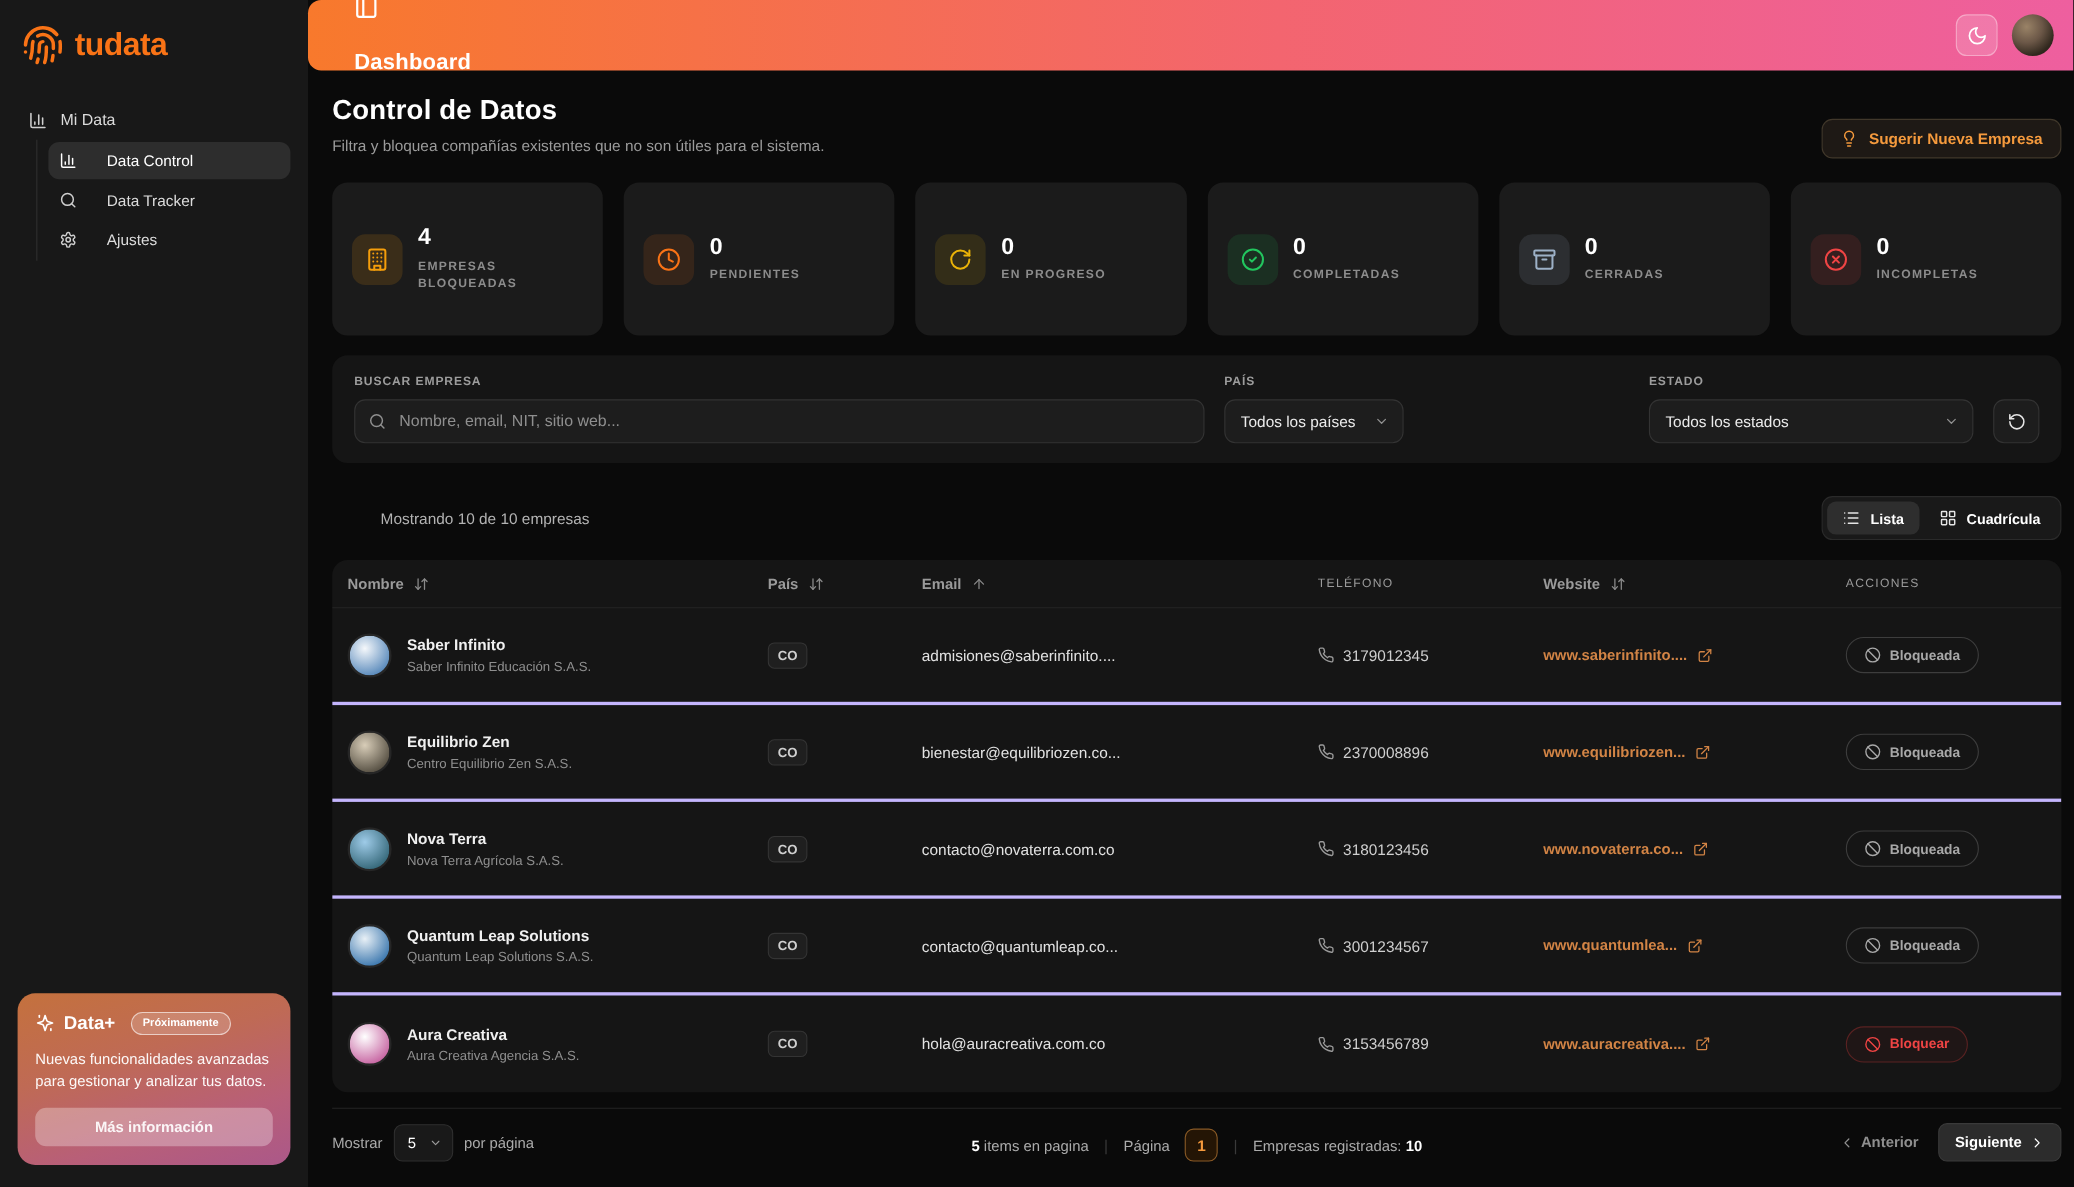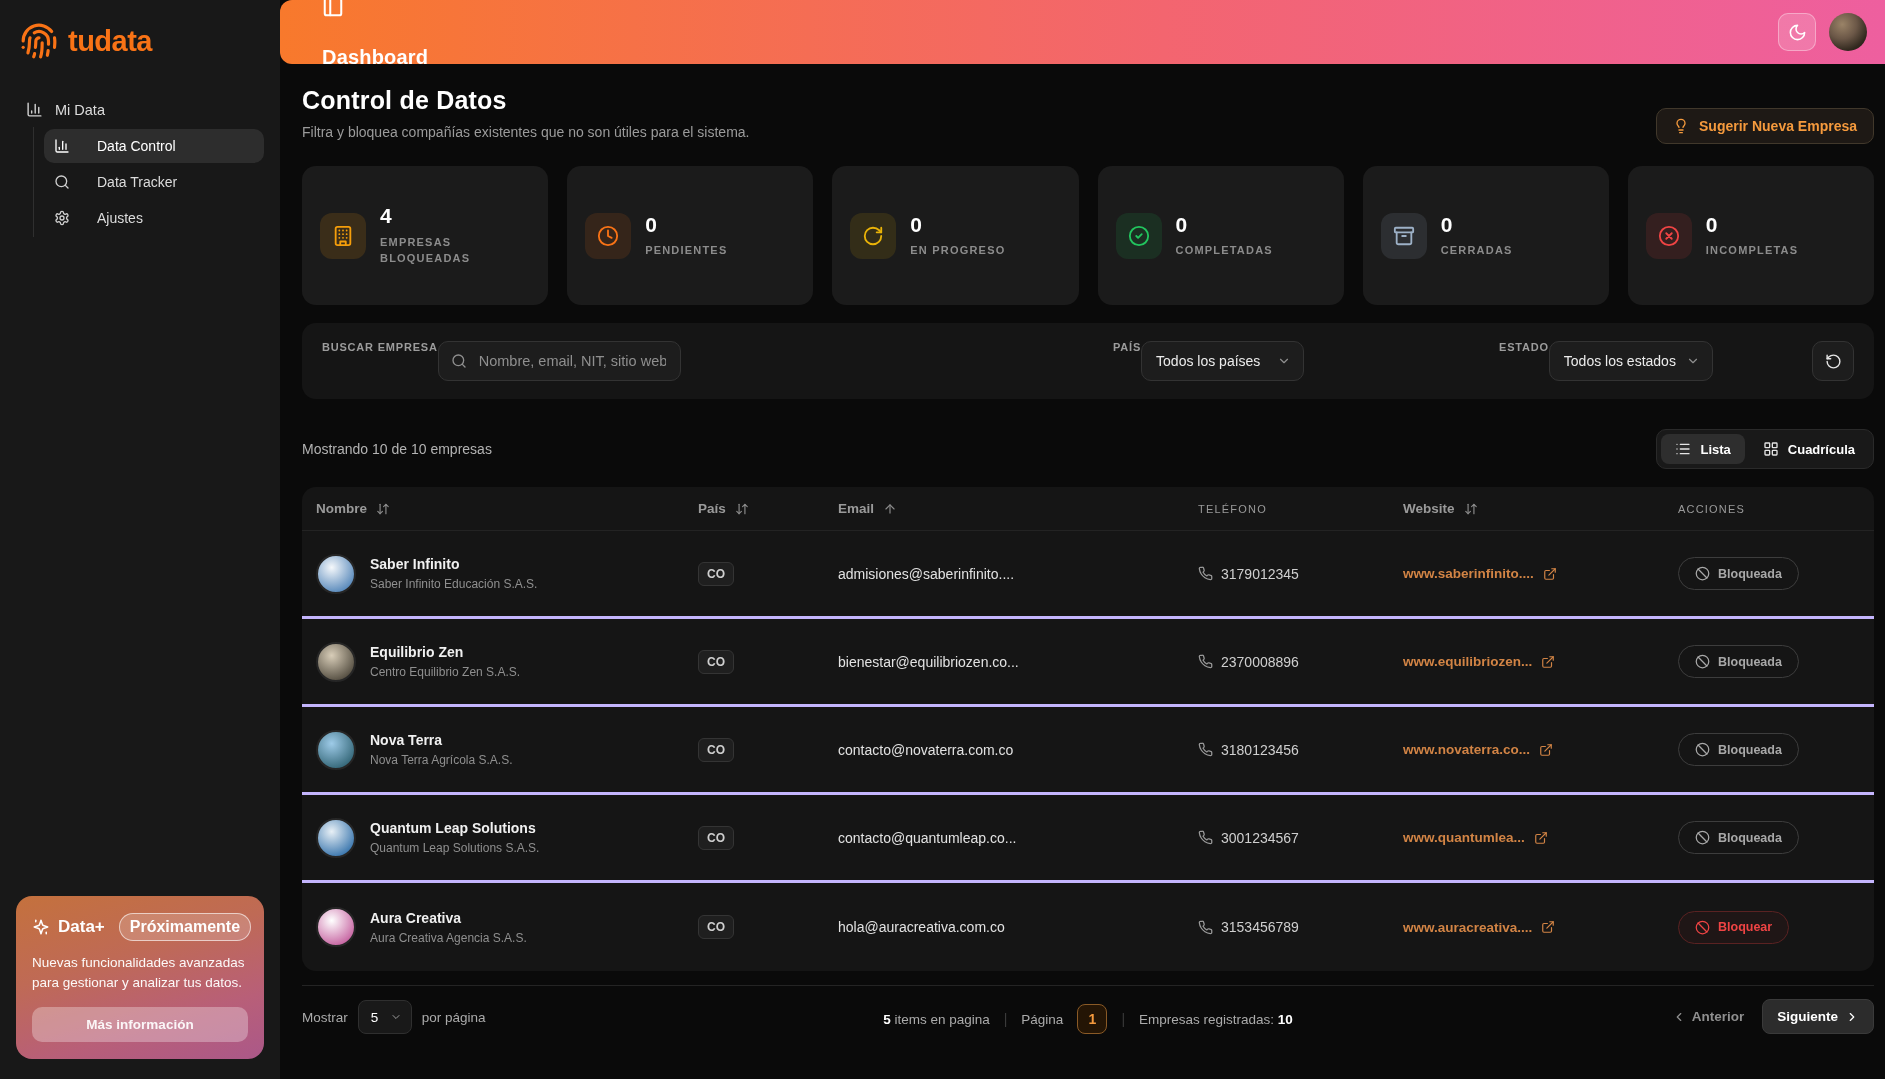--- a/index.html
+++ b/index.html
@@ -23,21 +23,21 @@
   .nav-sub .nav-item { font-size:14px; margin:2px 0;gap:27px; }
   .nav-item.active { background:#2d2d2d; color:#ffffff; }
   .nav-item.active svg { color:#ffffff; }
   .sidebar-spacer { flex:1; }
 
   .promo { margin:0 16px 20px 16px; border-radius:16px; padding:17px 16px;
            background:linear-gradient(163deg,#c4713d 0%,#bf6a55 38%,#b85f78 72%,#ab5889 100%); }
   .promo-head { display:flex; align-items:center; gap:8px; }
   .promo-head svg { color:#ffffff; }
   .promo-title { font-size:17px; font-weight:800; color:#ffffff; }
-  .promo-badge { margin-left:6px; font-size:16px; font-weight:700; color:#ffffff; padding:4px 10px;
+  .promo-badge { margin-left:6px; font-size:10px; font-weight:700; color:#ffffff; padding:4px 10px;
                  border-radius:999px; background:rgba(255,255,255,0.18); border:1px solid rgba(255,255,255,0.6); }
   .promo-desc { margin-top:12px; font-size:13.5px; line-height:1.5; color:rgba(255,255,255,0.96); }
   .promo-btn { margin-top:14px; width:100%; padding:10px 0; border:none; border-radius:10px;
                background:rgba(255,255,255,0.30); color:rgba(255,255,255,0.92);
                font-family:inherit; font-size:13.5px; font-weight:700; cursor:pointer; }
 
   
   .main { flex:1; min-width:0; display:flex; flex-direction:column; }
   .topbar { height:64px; flex-shrink:0; display:flex; align-items:center; padding:0 18px 0 42px;
             background:linear-gradient(90deg,#f8792c 0%,#f3656f 55%,#ee5f9f 100%);
@@ -74,41 +74,41 @@
   .si-amber { background:rgba(245,158,11,0.14); color:#f59e0b; }
   .si-orange { background:rgba(249,115,22,0.12); color:#f97316; }
   .si-yellow { background:rgba(234,179,8,0.12); color:#eab308; }
   .si-green { background:rgba(34,197,94,0.12); color:#22c55e; }
   .si-slate { background:rgba(148,163,184,0.14); color:#9db1c7; }
   .si-red { background:rgba(239,68,68,0.12); color:#ef4444; }
 
   
   .filters { margin-top:18px; background:#151515; border-radius:14px; padding:18px 20px;
              display:flex; gap:18px; align-items:flex-end; }
-  .f-col { display:flex; flex-direction:row; }
+  .f-col { display:flex; flex-direction:column; }
   .f-search { flex:1; }
   .f-pais { width:368px; }
   .f-estado { width:295px; }
   .f-label { font-size:11px; font-weight:700; letter-spacing:0.8px; color:#9c9c9c; margin-bottom:10px; }
   .search-box { position:relative; }
   .search-box svg { position:absolute; left:13px; top:12px; color:#8f8f8f; }
   .search-input { width:100%; height:40px; border-radius:10px; background:#1d1d1d; border:1px solid #333333;
                   color:#ececec; font-family:inherit; font-size:14.5px; padding:0 14px 0 40px; outline:none; }
   .search-input::placeholder { color:#8f8f8f; }
   .select { height:40px; border-radius:10px; background:#1d1d1d; border:1px solid #333333;
             display:flex; align-items:center; justify-content:space-between; gap:10px;
             padding:0 12px 0 14px; font-size:14px; color:#ececec; cursor:pointer; }
   .select svg { color:#8f8f8f; }
   .sel-pais { width:163px; }
   .icon-btn { width:42px; height:40px; border-radius:10px; background:#1d1d1d; border:1px solid #333333;
               display:flex; align-items:center; justify-content:center; color:#e5e5e5; cursor:pointer; }
 
   
   .list-toolbar { margin-top:30px; display:flex; align-items:center; justify-content:space-between; }
-  .showing { font-size:14px; color:#b3b3b3; }
+  .showing { font-size:14px; color:#b3b3b3;margin-left:44px; }
   .view-toggle { display:flex; gap:4px; background:#191919; border:1px solid #2a2a2a;
                  border-radius:10px; padding:4px; }
   .view-btn { display:inline-flex; align-items:center; gap:9px; padding:7px 14px; border-radius:8px;
               font-size:13px; font-weight:700; color:#ffffff; cursor:pointer; background:transparent; }
   .view-btn.active { background:#2e2e2e; }
   .view-btn svg { color:#e5e5e5; }
 
   
   .table { margin-top:18px; background:#151515; border-radius:14px; overflow:hidden; }
   .thead, .trow { display:grid; grid-template-columns:382px 140px 360px 205px 275px 1fr;

